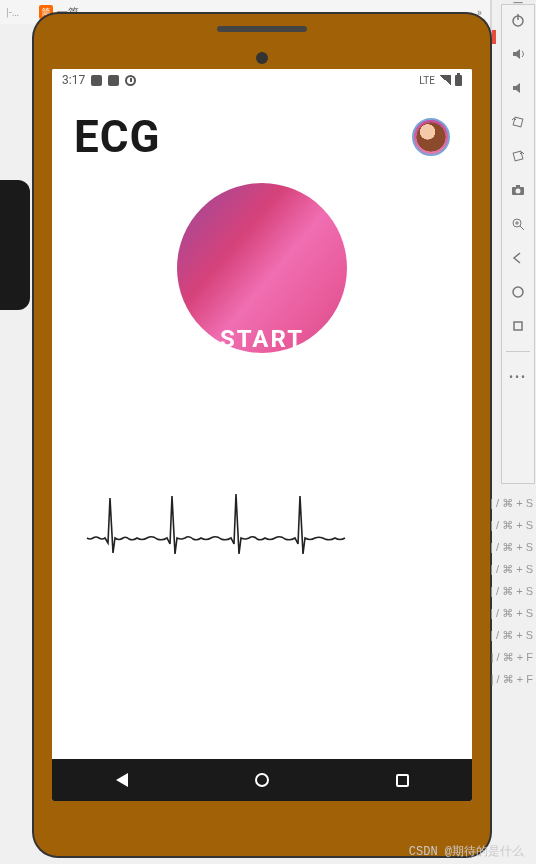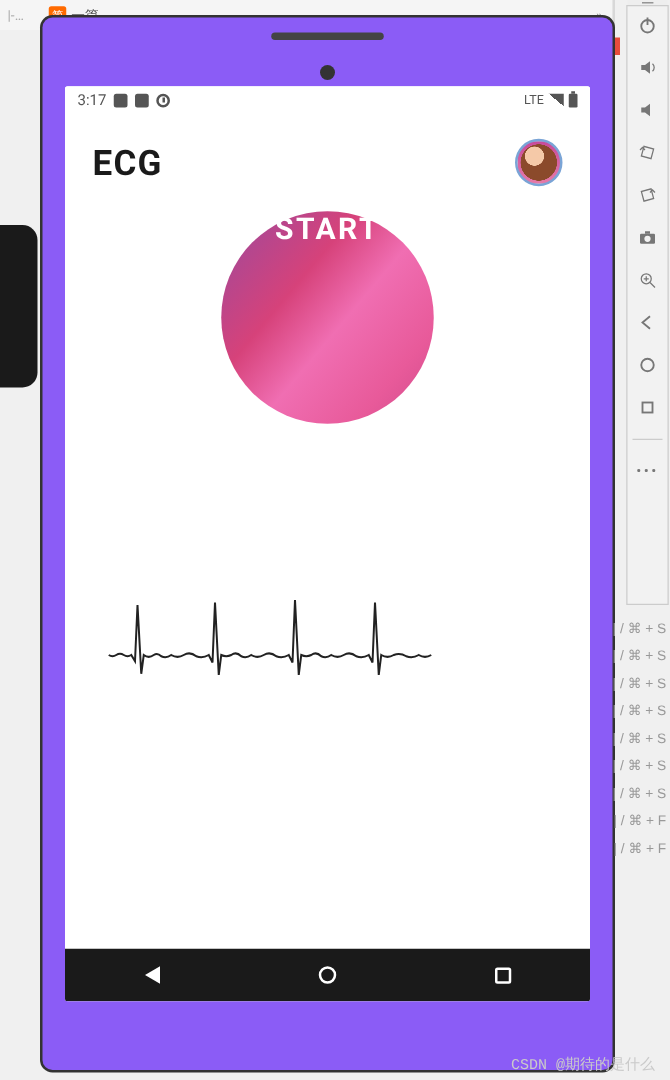--- a/index.html
+++ b/index.html
@@ -45,22 +45,22 @@
   background: #e74c3c;
 }
 
 
 .phone {
   position: absolute;
   left: 34px;
   top: 14px;
   width: 456px;
   height: 842px;
-  background: #8b5cf6;
-  border-radius: 8px;
+  background: #a16207;
+  border-radius: 24px;
   box-shadow: 0 0 0 2px #333;
 }
 .earpiece {
   position: absolute;
   top: 12px; left: 50%;
   transform: translateX(-50%);
   width: 90px; height: 6px;
   background: #444;
   border-radius: 3px;
 }
@@ -103,42 +103,42 @@
 }
 .bat { width: 7px; height: 11px; background:#555; border-radius:1px; position:relative; }
 .bat::before { content:''; position:absolute; top:-2px; left:2px; width:3px; height:2px; background:#555; }
 
 .app-header {
   display: flex;
   align-items: center;
   padding: 20px 22px 10px;
 }
 .app-title {
-  font-size: 28px;
+  font-size: 44px;
   font-weight: 700;
   color: #1a1a1a;
   letter-spacing: 1px;
 }
 .avatar {
   width: 38px; height: 38px;
   border-radius: 50%;
   margin-left: auto;
   background: radial-gradient(circle at 40% 35%, #f5c9a8 25%, transparent 26%),
               radial-gradient(circle at 50% 50%, #8b4a2b 60%, transparent 61%),
               linear-gradient(#c74a9a, #e67aa8);
   border: 2px solid #7aa4d6;
 }
 
 .start-circle {
   width: 170px; height: 170px;
   border-radius: 50%;
   margin: 10px auto 0;
   background: linear-gradient(130deg, #9a4a9e 0%, #d6427a 35%, #f06eb2 55%, #e85a9a 80%, #d04a8a 100%);
   display: flex;
-  align-items: flex-start;
+  align-items: flex-end;
   justify-content: center;
   color: #fff;
   font-size: 24px;
   font-weight: 700;
   letter-spacing: 2px;
 }
 
 .ecg {
   margin-top: 130px;
   display: flex;

